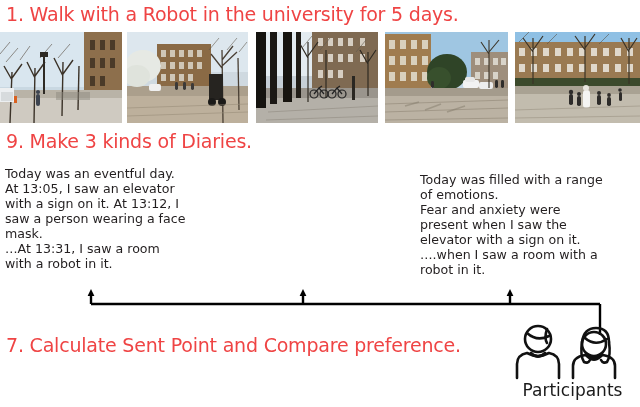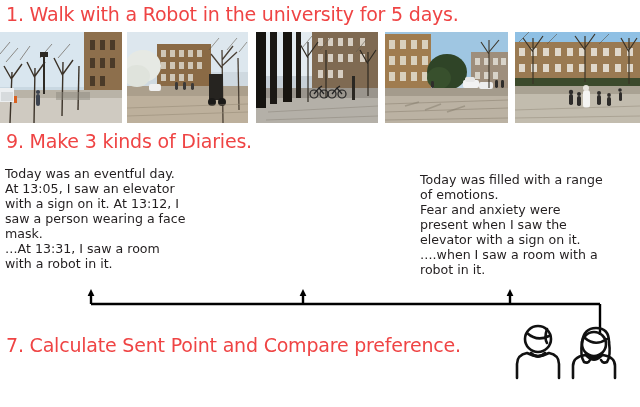--- a/index.html
+++ b/index.html
@@ -389,15 +389,16 @@
       <g stroke="#111111" stroke-width="2.6" fill="none" stroke-linecap="round" stroke-linejoin="round">
         <circle cx="89" cy="22" r="12"></circle>
         <path d="M77 20 q2 -14 14 -14 q13 0 13 14"></path>
         <path d="M77 20 q-2 14 2 20 q4 2 6 -2"></path>
         <path d="M104 20 q2 14 -2 20 q-4 2 -6 -2"></path>
         <path d="M80 16 q10 9 22 1"></path>
         <path d="M68 56 L68 44 q0 -9 12 -11 q9 6 18 0 q12 2 12 11 L110 56"></path>
         <path d="M82 34 q7 7 14 0"></path>
       </g>
     </svg>
+    <div class="participants-label">Participants</div>
   </div>
 
 </div>
 
 </body></html>

